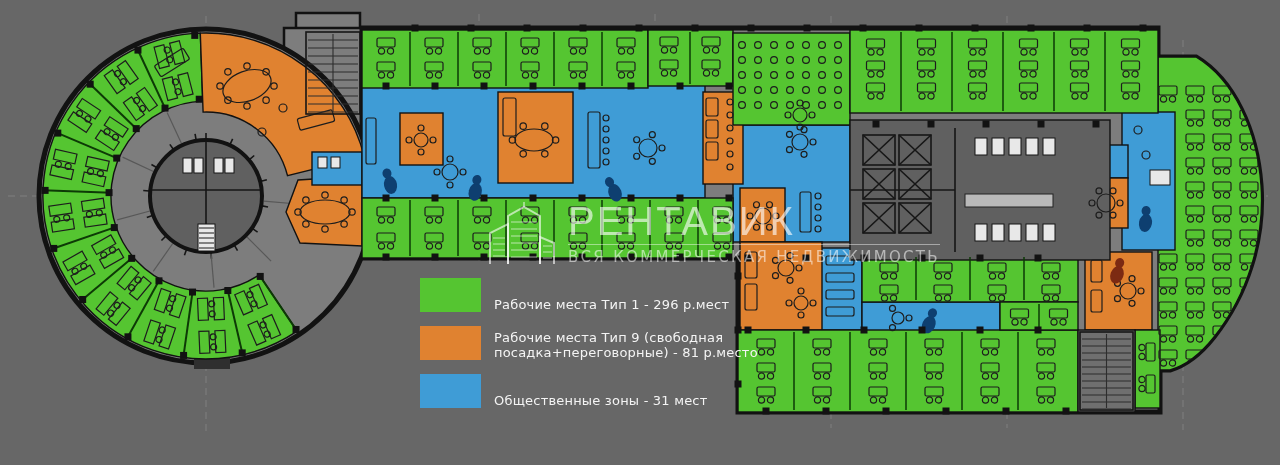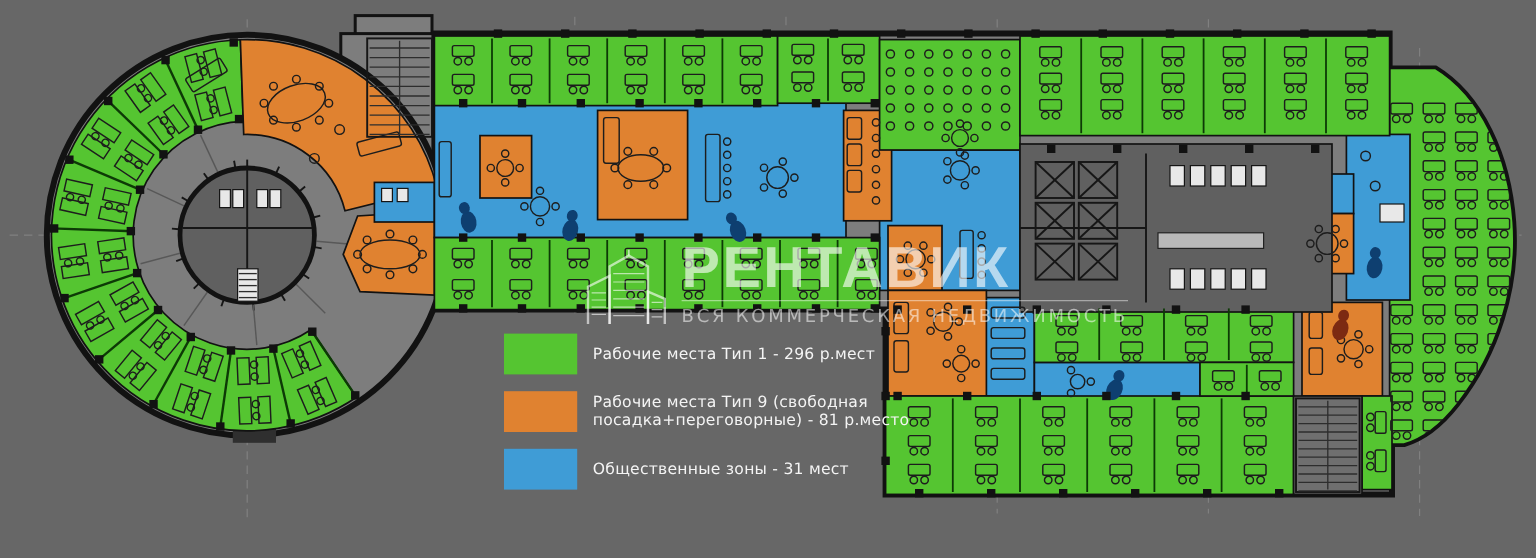--- a/index.html
+++ b/index.html
@@ -22,27 +22,27 @@
   .part{stroke:var(--partition-green);stroke-width:1.5}
   .furn{stroke:var(--furniture-line);fill:none;stroke-width:1.2}
   .fix{fill:var(--fixture-white);stroke:#151515;stroke-width:1}
   .col{fill:var(--wall)}
   .wl{stroke:#161616;stroke-width:1.6;fill:none}
   .tread{stroke:#2d2d2d;stroke-width:1.1}
   .rdiv{stroke:var(--partition-green);stroke-width:2}
   .spoke{stroke:#585858;stroke-width:1.2}
   
   .watermark{position:absolute;left:486px;top:202px;display:flex;align-items:flex-end;gap:10px;pointer-events:none}
-  .wm-brand{font-family:"Liberation Sans",sans-serif;font-weight:bold;font-size:48px;line-height:.92;
+  .wm-brand{font-family:"Liberation Sans",sans-serif;font-weight:normal;font-size:40px;line-height:.92;
             letter-spacing:2px;color:rgba(255,255,255,.62);white-space:nowrap}
   .wm-tagline{margin-top:4px;padding-top:3px;border-top:1px solid rgba(255,255,255,.45);
             font-size:15px;letter-spacing:2.3px;color:rgba(255,255,255,.55);white-space:nowrap}
   
   .legend{position:absolute;left:420px;top:278px}
-  .lrow{display:flex;align-items:center;margin-bottom:14px;min-height:34px}
+  .lrow{display:flex;align-items:flex-end;margin-bottom:14px;min-height:34px}
   .sw{width:61px;height:34px;margin-right:13px;flex:0 0 auto}
   .sw-green{background:var(--zone-green)}
   .sw-orange{background:var(--zone-orange)}
   .sw-blue{background:var(--zone-blue)}
   .llab{font-size:13px;line-height:15px;color:var(--legend-text);max-width:280px;letter-spacing:.2px}
 </style>
 </head>
 <body>
 
 <div class="stage">

